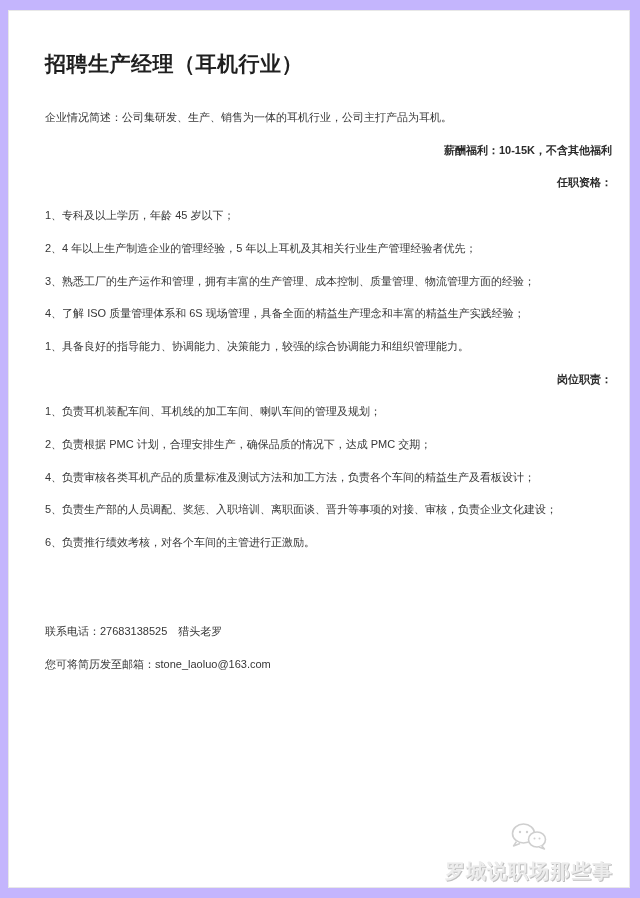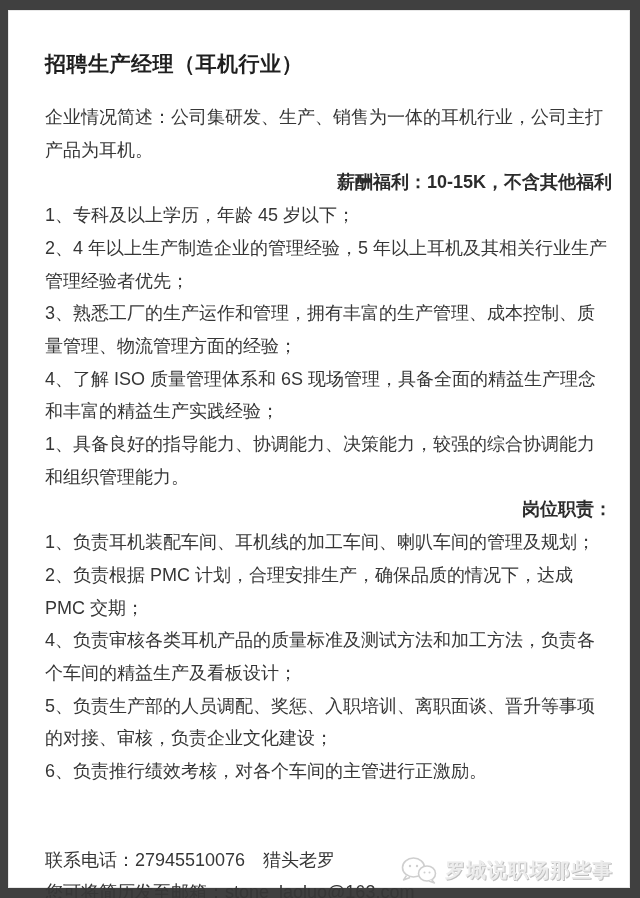--- a/index.html
+++ b/index.html
@@ -1,20 +1,20 @@
 <!DOCTYPE html>
 <html><head>
 <meta charset="utf-8">
 <style>
   html, body { margin: 0; padding: 0; background: #ffffff; }
   .canvas {
     position: relative;
     width: 640px;
     height: 898px;
-    background: #404040;
+    background: #c4b5fd;
     font-family: "Liberation Sans", sans-serif;
     overflow: hidden;
   }
   .page {
     position: absolute;
     left: 8px;
     top: 10px;
     width: 622px;
     height: 878px;
     box-sizing: border-box;
@@ -27,35 +27,36 @@
   .doc-title {
     margin: 0 0 24px 0;
     font-size: 21px;
     line-height: 26px;
     font-weight: 700;
     color: #1f1f1f;
     letter-spacing: 0.5px;
   }
   .doc-body p {
     margin: 0;
-    font-size: 18px;
+    font-size: 11px;
     line-height: 32.7px;
     color: #363636;
     text-align: left;
   }
   .doc-body p.bold { font-weight: 700; color: #2b2b2b; text-align: right; }
   .spacer { height: 56px; }
   .watermark {
     position: absolute;
     right: 16px;
     bottom: 2px;
     display: flex;
     align-items: center;
     gap: 7px;
     user-select: none;
+    flex-direction: column;
   }
   .watermark .wm-text {
     font-size: 20px;
     font-weight: 700;
     letter-spacing: 1px;
     color: #ececec;
     text-shadow: 1px 1px 0 #bfbfbf;
   }
   .wm-icon-svg { display: block; }
 </style>
@@ -65,36 +66,37 @@
 <div class="canvas">
   <div class="page">
     <div class="content">
 
       <h1 class="doc-title">招聘生产经理（耳机行业）</h1>
 
       <div class="doc-body">
         <p>企业情况简述：公司集研发、生产、销售为一体的耳机行业，公司主打产品为耳机。</p>
         <p class="bold">薪酬福利：10-15K，不含其他福利</p>
 
+        <p class="bold">任职资格：</p>
         <p>1、专科及以上学历，年龄 45 岁以下；</p>
         <p>2、4 年以上生产制造企业的管理经验，5 年以上耳机及其相关行业生产管理经验者优先；</p>
         <p>3、熟悉工厂的生产运作和管理，拥有丰富的生产管理、成本控制、质量管理、物流管理方面的经验；</p>
         <p>4、了解 ISO 质量管理体系和 6S 现场管理，具备全面的精益生产理念和丰富的精益生产实践经验；</p>
         <p>1、具备良好的指导能力、协调能力、决策能力，较强的综合协调能力和组织管理能力。</p>
 
         <p class="bold">岗位职责：</p>
         <p>1、负责耳机装配车间、耳机线的加工车间、喇叭车间的管理及规划；</p>
         <p>2、负责根据 PMC 计划，合理安排生产，确保品质的情况下，达成 PMC 交期；</p>
         <p>4、负责审核各类耳机产品的质量标准及测试方法和加工方法，负责各个车间的精益生产及看板设计；</p>
         <p>5、负责生产部的人员调配、奖惩、入职培训、离职面谈、晋升等事项的对接、审核，负责企业文化建设；</p>
         <p>6、负责推行绩效考核，对各个车间的主管进行正激励。</p>
 
         <div class="spacer"></div>
 
-        <p>联系电话：27945510076　猎头老罗</p>
+        <p>联系电话：27683138525　猎头老罗</p>
         <p>您可将简历发至邮箱：stone_laoluo@163.com</p>
       </div>
     </div>
 
     <div class="watermark">
       <span>
         <svg class="wm-icon-svg" width="38" height="30" viewBox="0 0 38 30">
           <ellipse cx="13.5" cy="12.5" rx="11" ry="9.5" fill="#ffffff" stroke="#cfcfcf" stroke-width="1.6"></ellipse>
           <path d="M6.5 20.5 L3.5 25 L10 22.5" fill="#ffffff" stroke="#cfcfcf" stroke-width="1.4" stroke-linejoin="round"></path>
           <ellipse cx="27" cy="18.5" rx="8.5" ry="7.5" fill="#ffffff" stroke="#cfcfcf" stroke-width="1.6"></ellipse>

